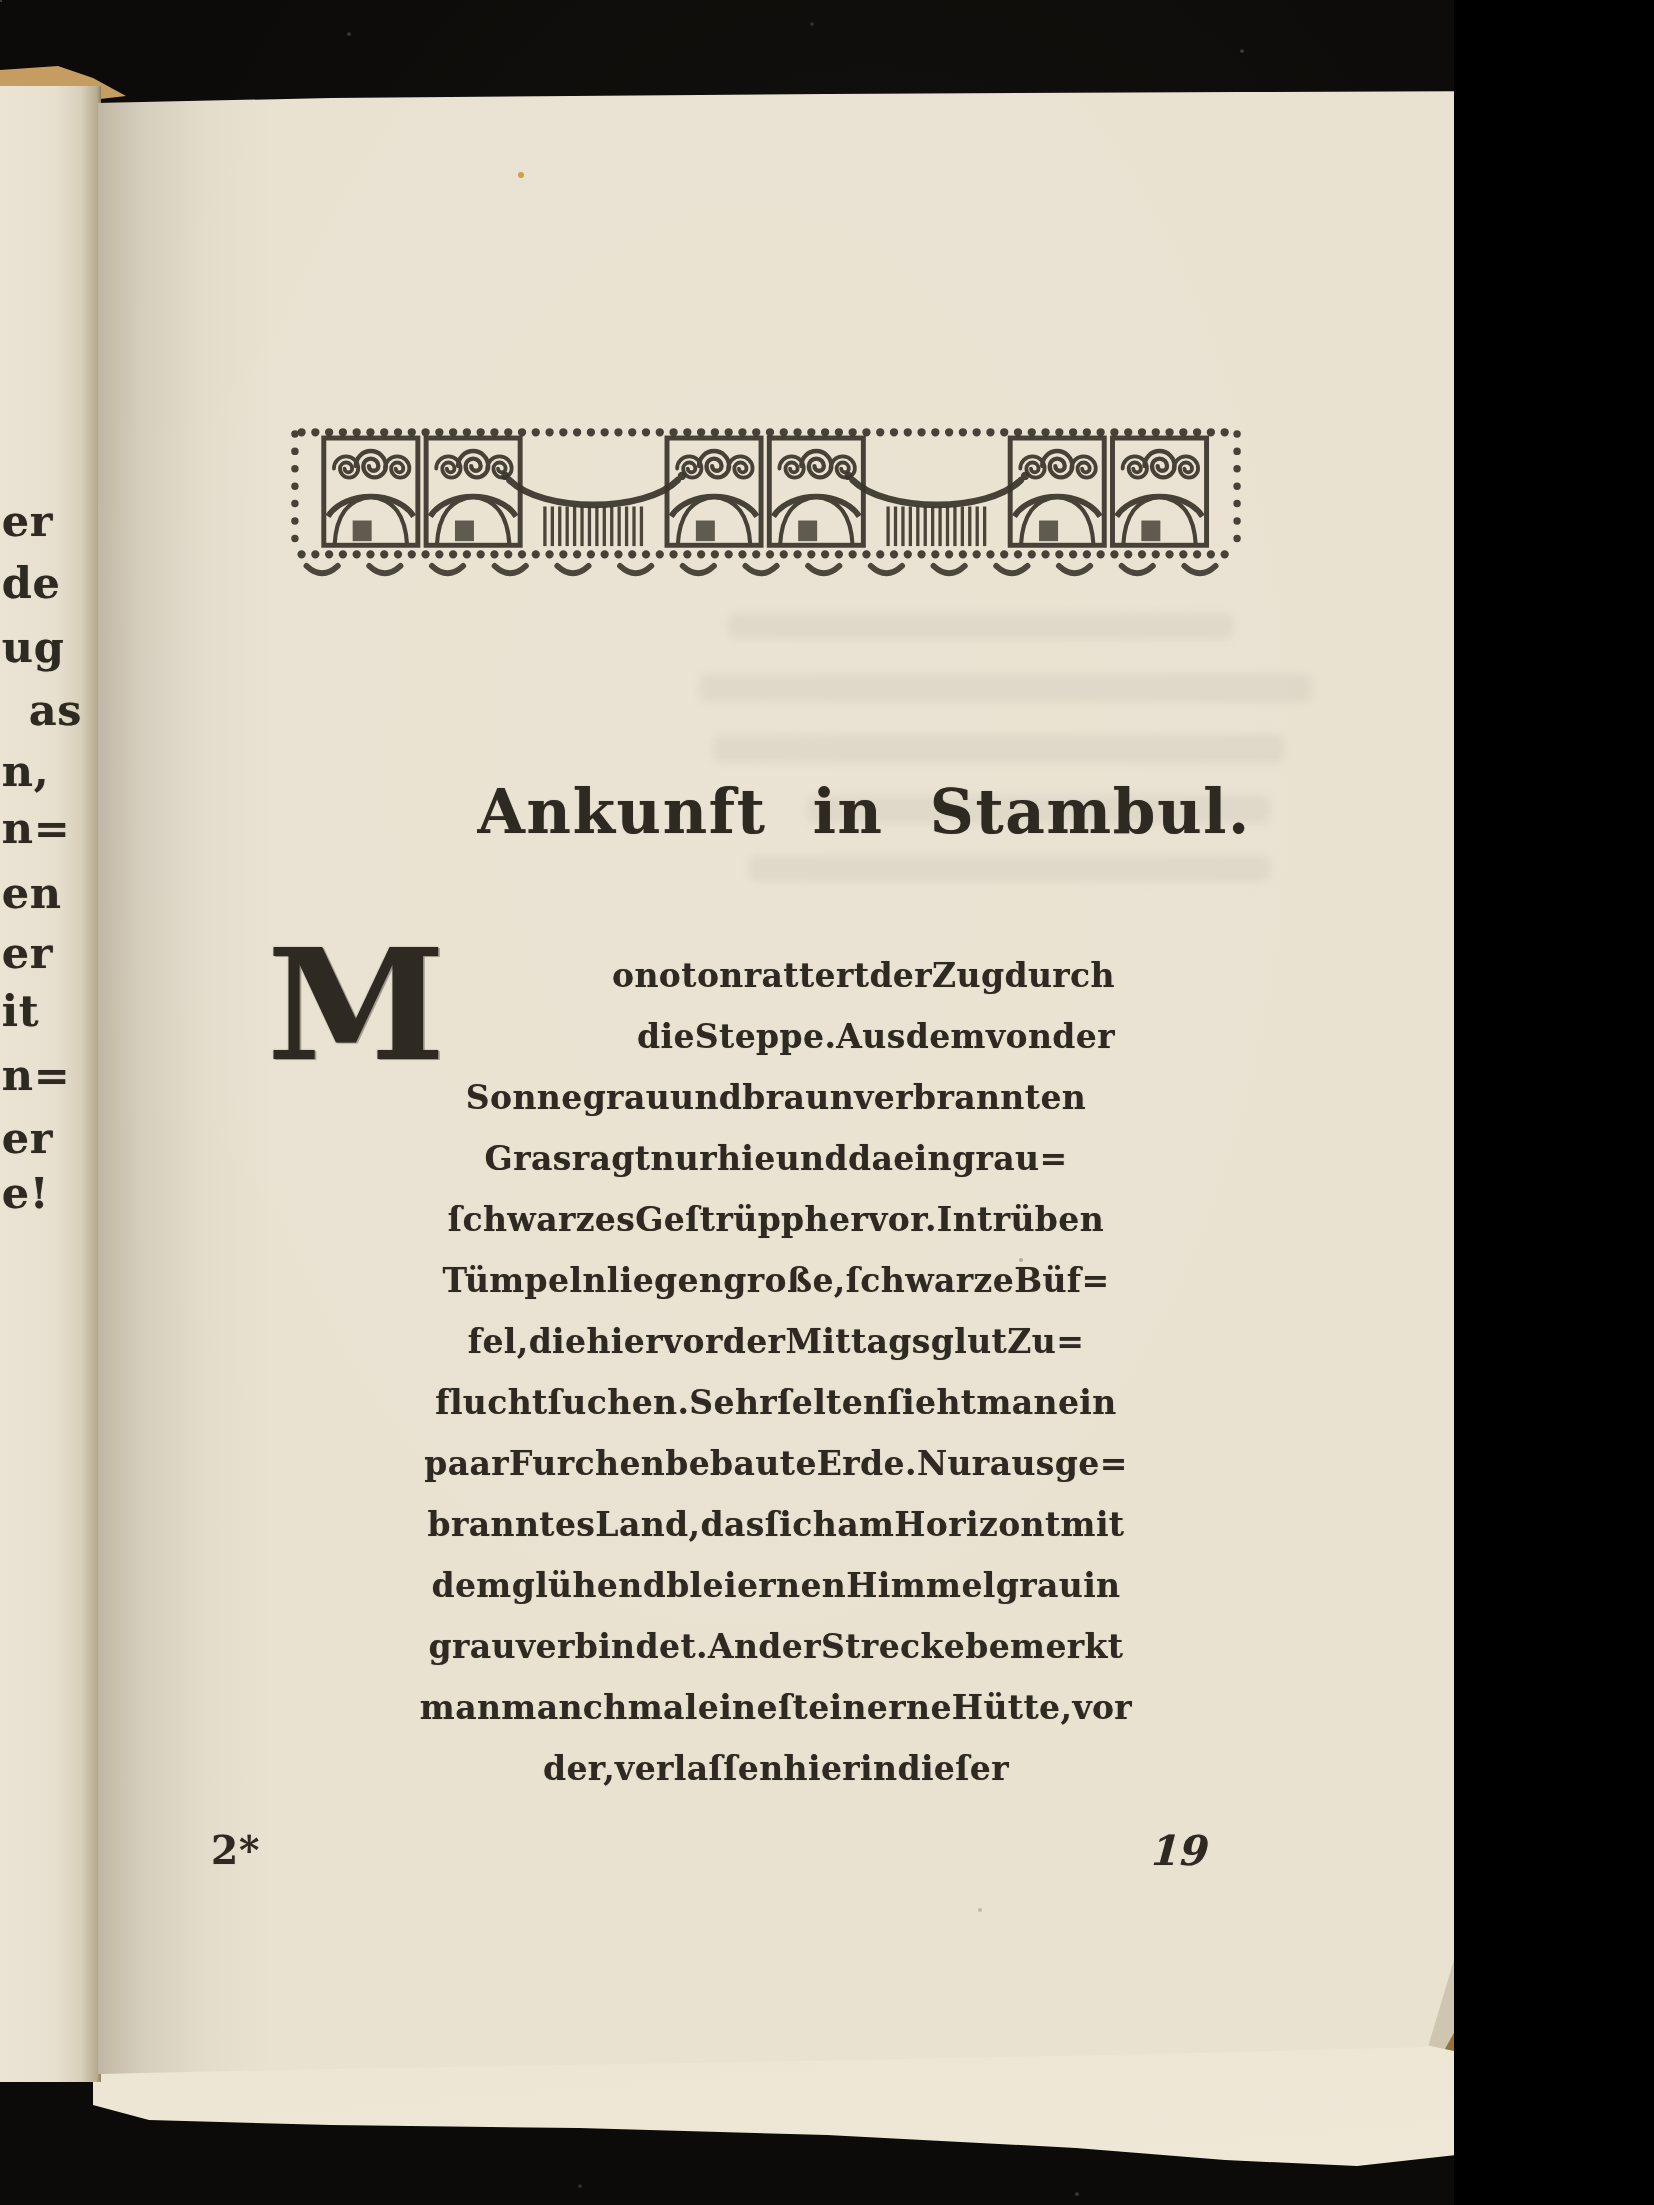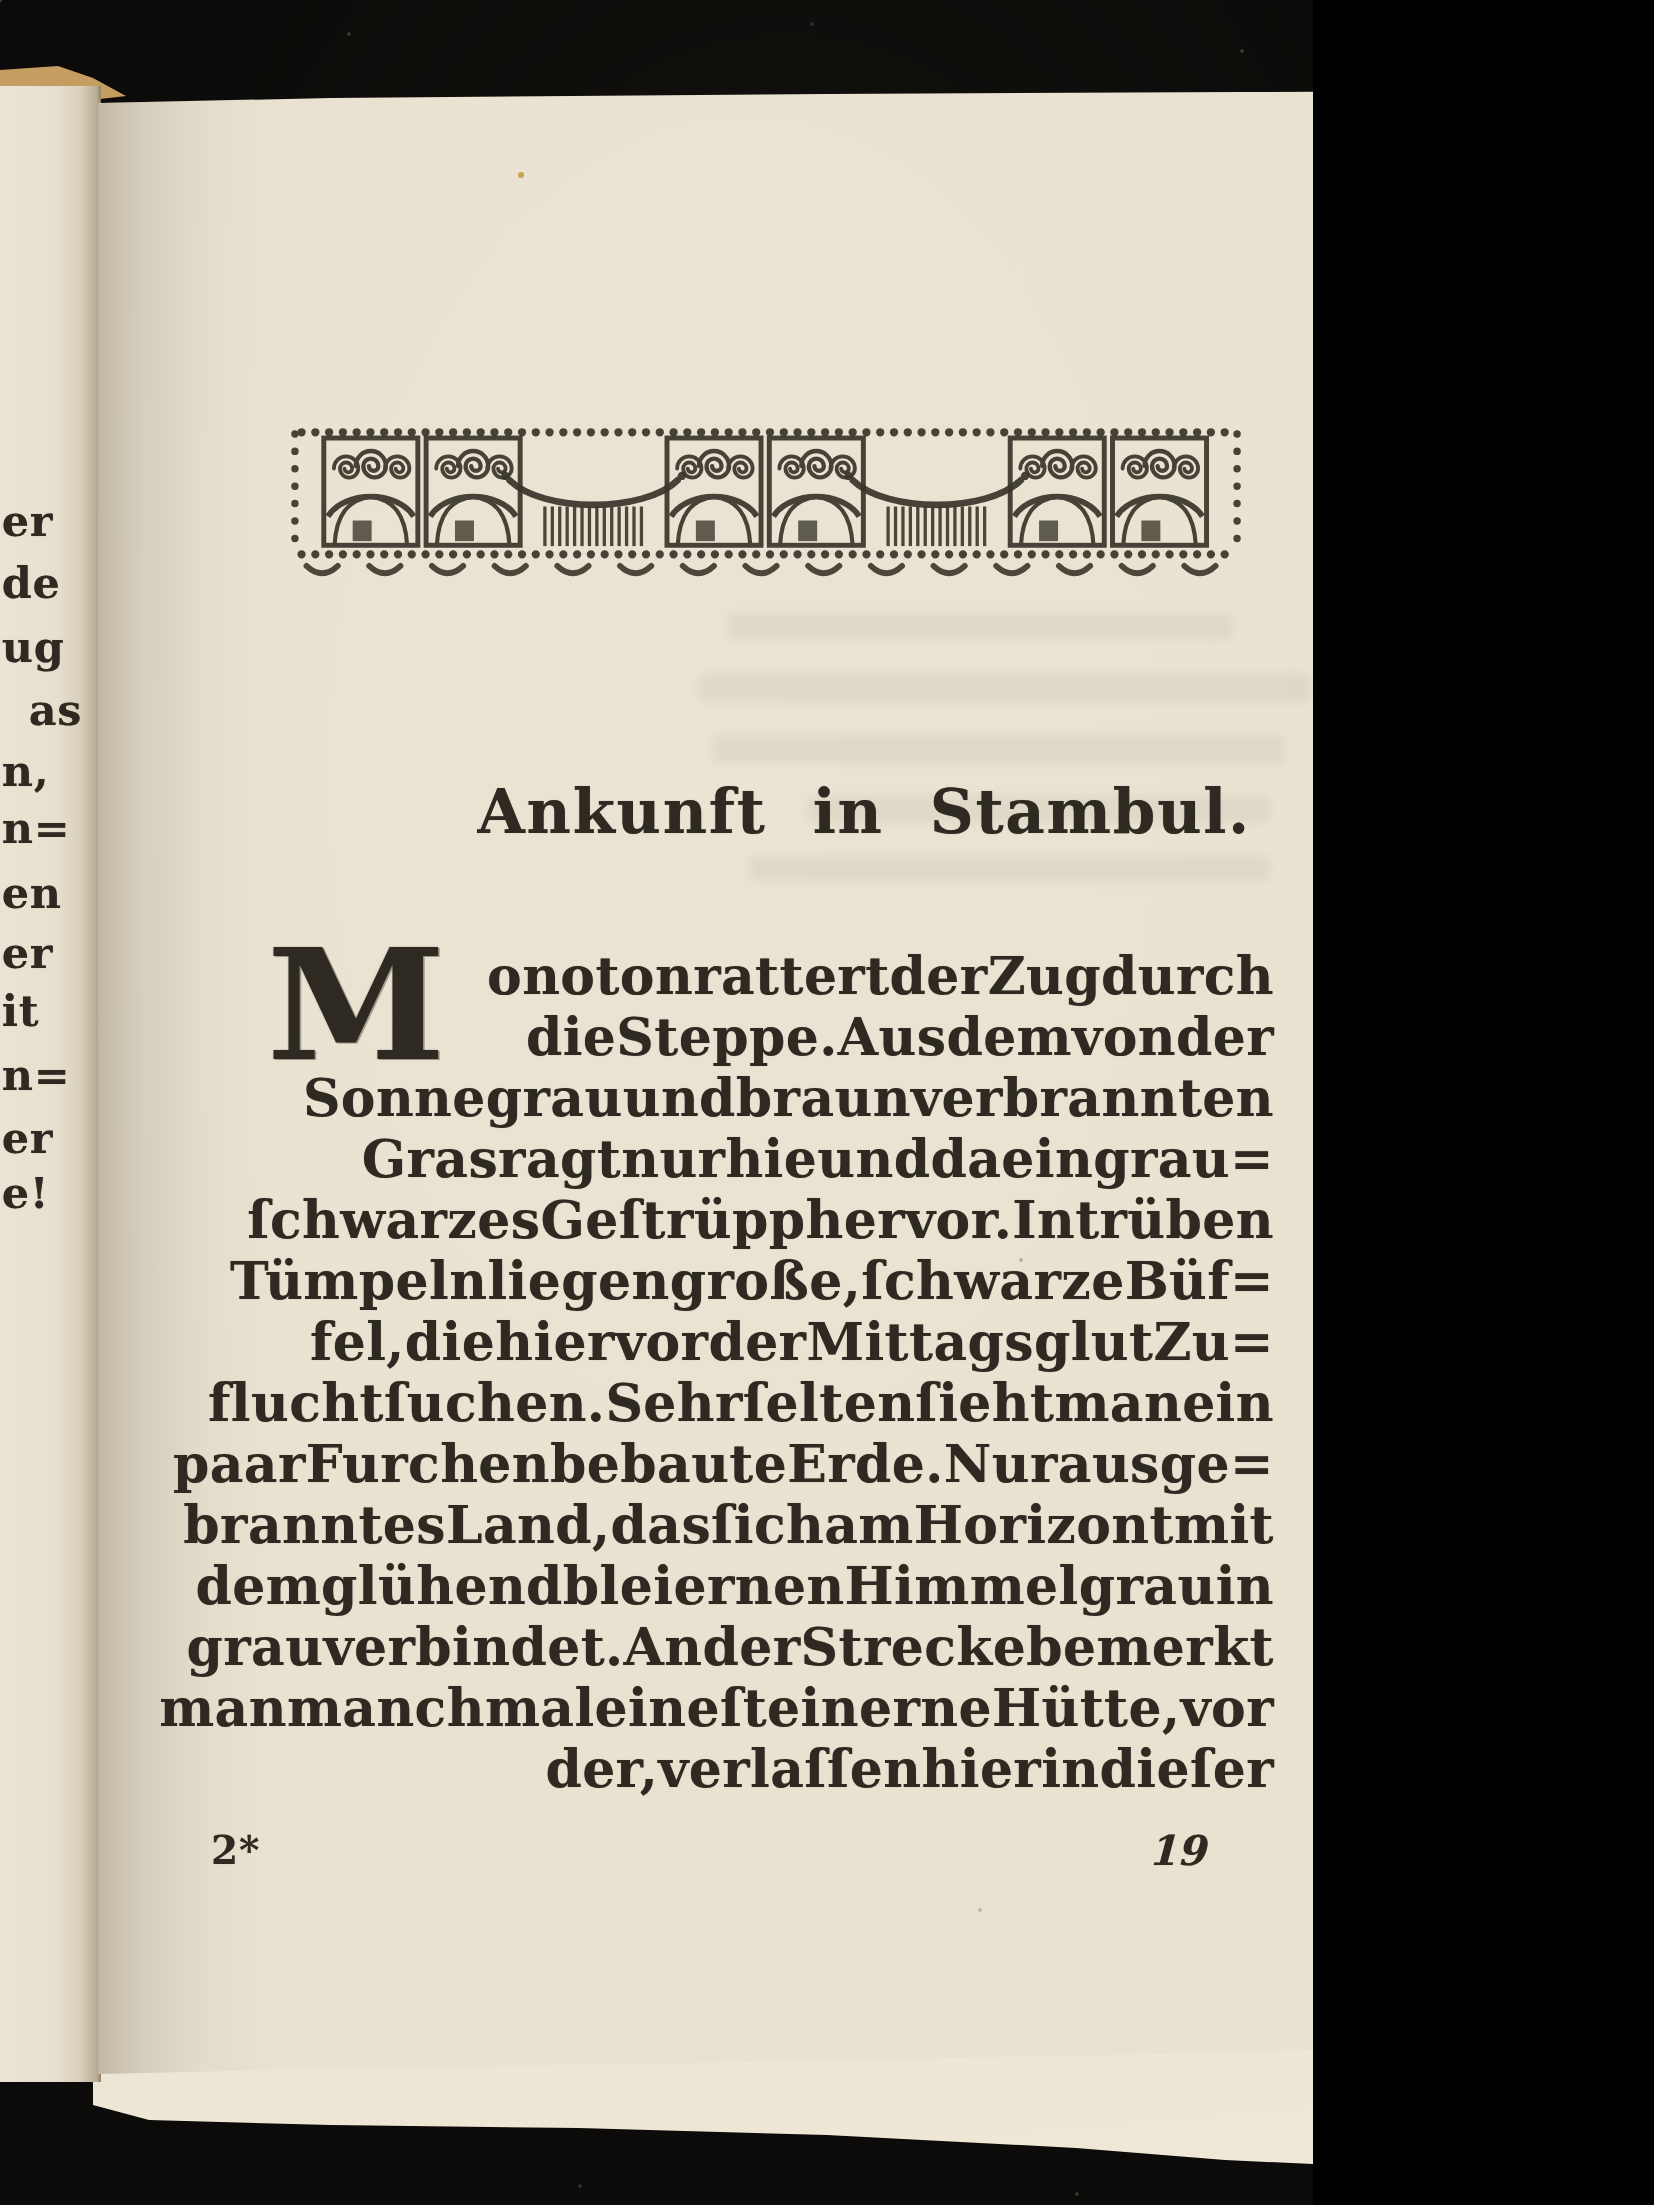--- a/index.html
+++ b/index.html
@@ -5,21 +5,21 @@
   :root{
     --paper:#e9e2d1;
     --ink:#2e2a22;
     --background:#0d0b09;
     --fore-edge-tan:#b5905a;
     --ornament-ink:#3a352a;
   }
   html,body{margin:0;padding:0;background:#000;}
   .stage{
     position:relative;
-    width:1313px;height:2205px;
+    width:1454px;height:2205px;
     background:
       radial-gradient(ellipse at 60% 40%, rgba(40,38,34,0.35), transparent 70%),
       var(--background);
     overflow:hidden;
     font-family:"DejaVu Serif", serif;
   }
   
   .tan-edge{
     position:absolute;left:0;top:0;width:1655px;height:2205px;
     background:linear-gradient(180deg,#c9a468 0%,#bb9154 35%,#a98349 70%,#8f6c39 100%);
@@ -87,23 +87,23 @@
     position:absolute;left:271px;top:928px;
     font-size:154px;line-height:1;font-weight:bold;color:var(--ink);
     text-shadow:1.7px 0.8px 0 rgba(46,42,34,0.35), 0 0 1.7px rgba(46,42,34,0.4);
     transform:scaleX(1.05);
   }
   .body{
     position:absolute;left:278px;top:948px;width:996px;
     color:var(--ink);
   }
   .body div.line{
-    display:flex;justify-content:flex-end;
+    display:flex;justify-content:center;
     height:61px;line-height:55px;
-    font-size:52px;font-weight:bold;
+    font-size:33px;font-weight:bold;
     letter-spacing:0.4px;
     text-shadow:0 0 0.8px rgba(46,42,34,0.45);
   }
   .body div.line:nth-of-type(1){padding-left:175px;}
   .body div.line:nth-of-type(2){padding-left:200px;}
   .footer-row{
     position:absolute;left:211px;top:1827px;width:1001px;
     display:flex;justify-content:space-between;align-items:flex-start;
     color:var(--ink);
   }

